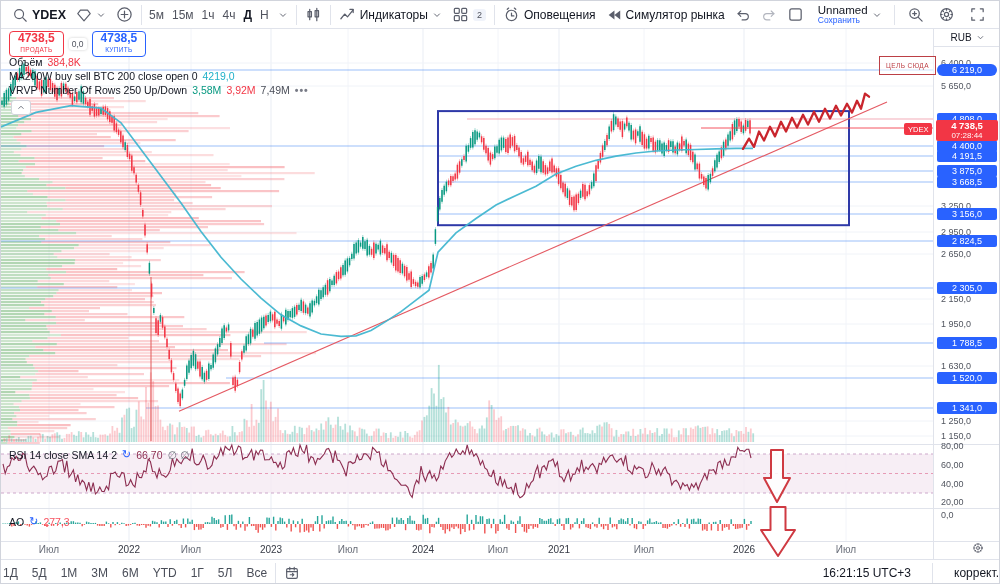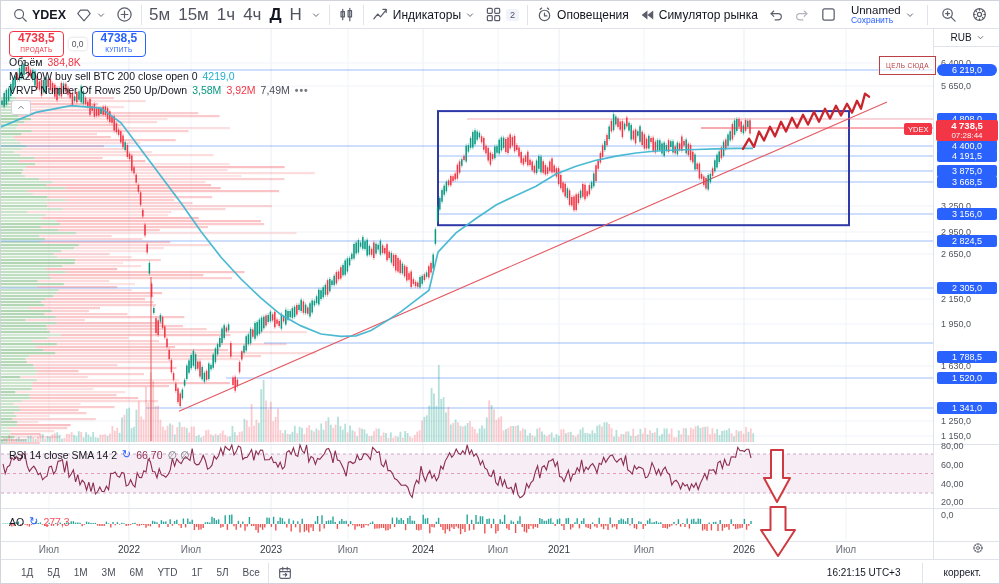--- a/index.html
+++ b/index.html
@@ -5,21 +5,21 @@
   *{box-sizing:border-box;margin:0;padding:0}
   body{margin:0;background:#f0f3fa}
   .app{position:relative;width:1000px;height:584px;background:#7dd3fc;overflow:hidden;
        font-family:"Liberation Sans",sans-serif;color:#131722;border:1px solid #d1d4dc}
   
   .topbar{position:absolute;left:0;top:0;width:1000px;height:28px;display:flex;align-items:center;
           padding:0 6px;border-bottom:1px solid #e0e3eb;background:#fff;white-space:nowrap;overflow:hidden}
   .tb{display:flex;align-items:center;gap:4px;padding:0 5px;height:24px;border-radius:4px;font-size:12px;color:#131722;cursor:pointer}
   .sep{width:1px;height:20px;background:#e0e3eb;margin:0 3px;flex:none}
   .sym{font-weight:bold;font-size:12.5px}
-  .tf{padding:0 4px;font-size:17px;color:#50535e}
+  .tf{padding:0 4px;font-size:12px;color:#50535e}
   .tf.active{color:#131722;font-weight:bold}
   .badge2{font-size:9px;color:#50535e;background:#f0f3fa;border-radius:3px;padding:1px 4px}
   .unnamed{display:flex;flex-direction:column;line-height:10px;align-items:flex-start}
   .unnamed .nm{font-size:11.5px}
   .unnamed .sv{font-size:8.5px;color:#2962FF}
   .right{margin-left:auto;display:flex;align-items:center;gap:4px}
   .ic{flex:none}
   .ic path,.ic circle,.ic rect,.ic line{stroke:#5a5e6b;fill:none;stroke-width:1.3;stroke-linecap:round;stroke-linejoin:round}
   .ic.fill path{fill:#5a5e6b;stroke:none}
   .ic.gray path{stroke:#b2b5be}
@@ -57,21 +57,21 @@
   .ptick{position:absolute;left:7px;font-size:9px;color:#51555f}
   .pbadge{position:absolute;left:3px;width:60px;height:12px;background:#2962FF;color:#fff;border-radius:2px;
           font-size:9px;text-align:center;line-height:12px}
   .plast{position:absolute;left:2px;top:91px;width:62px;background:#f23645;color:#fff;border-radius:2px;text-align:center;padding:1px 0;z-index:2}
   .plast .p{font-size:9.5px;font-weight:bold;line-height:10px}
   .plast .c{font-size:8px;line-height:9px;opacity:.95}
   .axsep{position:absolute;left:0;width:68px;border-top:1px solid #e0e3eb}
   .axgear{position:absolute;left:38px;top:513px}
   
   .footer{position:absolute;left:0;top:558px;width:1000px;height:26px;display:flex;align-items:center;
-          padding:0 20px;border-top:1px solid #e0e3eb;background:#fff;font-size:10px;color:#4a4e59}
+          padding:0 2px;border-top:1px solid #e0e3eb;background:#fff;font-size:12px;color:#4a4e59}
   .ranges{display:flex;gap:14px;align-items:center}
   .rng{cursor:pointer}
   .fright{margin-left:auto;display:flex;align-items:center;gap:18px}
   .clock{color:#131722}
   .adj{color:#131722;cursor:pointer}
 </style>
 </head>
 <body>
 
 <div class="app">
@@ -1934,21 +1934,21 @@
         <span class="ptick" style="top: 481px;">0,0</span>
         <div class="pbadge" style="top: 35px; border-radius: 6px;">6 219,0</div>
         <div class="pbadge" style="top: 84px;">4 808,0</div>
         <div class="pbadge" style="top: 111px;">4 400,0</div>
         <div class="pbadge" style="top: 121px;">4 191,5</div>
         <div class="pbadge" style="top: 136px;">3 875,0</div>
         <div class="pbadge" style="top: 147px;">3 668,5</div>
         <div class="pbadge" style="top: 179px;">3 156,0</div>
         <div class="pbadge" style="top: 206px;">2 824,5</div>
         <div class="pbadge" style="top: 253px;">2 305,0</div>
-        <div class="pbadge" style="top: 322px;">1 788,5</div>
+        <div class="pbadge" style="top: 308px;">1 788,5</div>
         <div class="pbadge" style="top: 343px;">1 520,0</div>
         <div class="pbadge" style="top: 373px;">1 341,0</div>
       </div>
   </div>
 
   <div class="footer">
     <div class="ranges" id="ranges">
         <span class="rng">1Д</span>
         <span class="rng">5Д</span>
         <span class="rng">1М</span>

